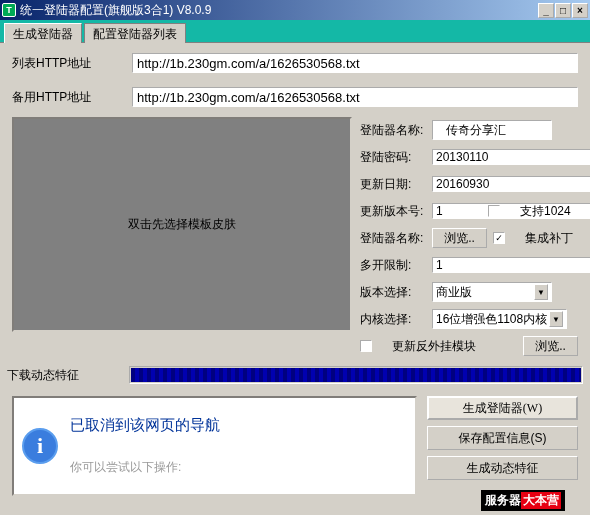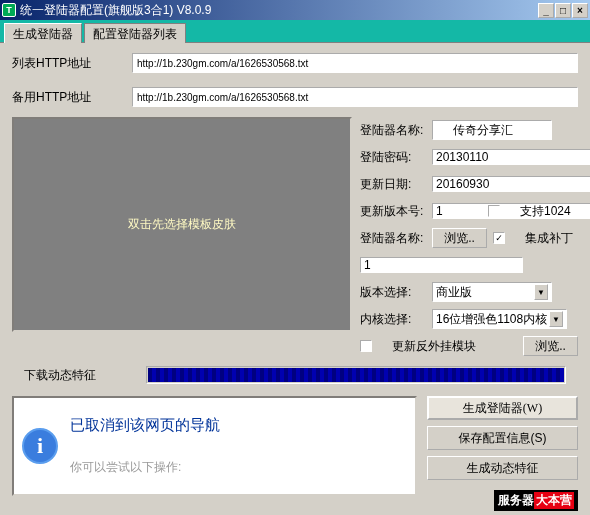--- a/index.html
+++ b/index.html
@@ -12,54 +12,54 @@
 .titlebar-btn { width: 16px; height: 15px; background: #d4d0c8; border: 1px outset #fff; display: flex; align-items: center; justify-content: center; font-family: Arial; font-size: 10px; font-weight: bold; color: #000; }
 
 .tabs { height: 22px; display: flex; background: #14b8a6; padding: 2px 4px 0; }
 .tab { padding: 2px 8px; background: #d4d0c8; border: 1px solid #808080; border-bottom: none; margin-right: 2px; position: relative; }
 .tab.active { background: #d4d0c8; border-top: 1px solid #fff; border-left: 1px solid #fff; top: 1px; }
 .tab.inactive { top: 1px; }
 .tabline { height: 1px; background: #808080; }
 
 .url-row { display: flex; align-items: center; padding: 4px 12px; margin-top: 6px; gap: 40px; }
 .url-label { width: 80px; }
-.url-input { flex: 1; height: 20px; border: 1px inset #fff; background: #fff; padding: 2px 4px; font-size: 10px; }
+.url-input { flex: 1; height: 20px; border: 1px inset #fff; background: #fff; padding: 2px 4px; font-size: 13px; }
 
 .main-area { display: flex; padding: 6px 12px 0; gap: 8px; }
 
-.preview { width: 340px; height: 215px; border: 2px inset #d4d0c8; background: #808080; display: flex; align-items: center; justify-content: center; color: #fef9c3; }
+.preview { width: 340px; height: 215px; border: 2px inset #d4d0c8; background: #808080; display: flex; align-items: center; justify-content: center; color: #000000; }
 
 .settings { flex: 1; }
 .srow { display: flex; align-items: center; height: 26px; margin-bottom: 1px; }
 .slabel { width: 72px; }
-.sinput { width: 120px; height: 20px; border: 1px inset #fff; background: #fff; padding: 0 20px; }
+.sinput { width: 120px; height: 20px; border: 1px inset #fff; background: #fff; padding: 0 13px; }
 .spinner { width: 110px; height: 16px; display: flex; }
 .spinner input { flex: 1; border: 1px inset #fff; padding: 0 3px; background: #fff; font-size: 12px; }
 .sselect { width: 120px; height: 20px; border: 1px inset #fff; background: #fff; padding: 0 3px; display: flex; align-items: center; }
 .sselect.wide { width: 135px; }
 .sselect .ddbtn { margin-left: auto; width: 14px; height: 16px; border: 1px outset #fff; background: #d4d0c8; font-size: 8px; display: flex; align-items: center; justify-content: center; }
 .sbtn { height: 20px; padding: 0 6px; border: 1px outset #fff; background: #d4d0c8; margin-left: 4px; }
 .chk { display: flex; align-items: center; gap: 20px; margin-left: 6px; }
 .chk .box { width: 12px; height: 12px; border: 1px inset #fff; background: #fff; display: flex; align-items: center; justify-content: center; font-size: 9px; }
 
-.featrow { display: flex; align-items: center; padding: 6px 24px; gap: 44px; }
+.featrow { display: flex; align-items: center; padding: 6px 7px; gap: 44px; }
 .progress { flex: 1; height: 18px; border: 1px inset #fff; background: #d4d0c8; display: flex; gap: 1px; padding: 1px; margin-left: 6px; overflow: hidden; }
 .progress div { flex: 1; background: repeating-linear-gradient(90deg, #000080 0, #000080 4px, #0000b0 4px, #0000b0 8px); }
 
 .bottom { display: flex; padding: 6px 12px; gap: 10px; }
 .msgpane { width: 405px; height: 100px; border: 2px inset #d4d0c8; background: #fff; display: flex; align-items: center; padding: 8px; gap: 12px; overflow: hidden; }
 .info-icon { width: 36px; height: 36px; border-radius: 50%; background: #3a7dde; border: 2px solid #5a9dee; display: flex; align-items: center; justify-content: center; color: #fff; font-size: 22px; font-weight: bold; font-family: Georgia; flex-shrink: 0; }
 .msgtext { font-size: 15px; color: #003399; font-family: "Microsoft YaHei"; }
 .msgsub { color: #999; margin-top: 24px; font-size: 12px; }
 
 .btncol { flex: 1; display: flex; flex-direction: column; gap: 6px; }
 .bigbtn { height: 24px; border: 1px outset #fff; background: #d4d0c8; }
 .bigbtn.primary { background: #e8e4dc; border: 2px outset #fff; font-family: "Microsoft YaHei"; }
 
-.footer-ad { position: absolute; bottom: 4px; right: 12px; background: #000; color: #fff; padding: 2px 4px; font-size: 14px; font-weight: bold; display: flex; }
+.footer-ad { position: absolute; bottom: 4px; right: 25px; background: #000; color: #fff; padding: 2px 4px; font-size: 14px; font-weight: bold; display: flex; }
 .footer-ad .red { background: #e60012; color: #fff; padding: 0 2px; }
 </style>
 </head>
 <body>
 
 <div class="titlebar">
   <div class="icon">T</div>
   <div class="titlebar-text">统一登陆器配置(旗舰版3合1) V8.0.9</div>
   <div class="titlebar-btns">
     <div class="titlebar-btn">_</div>
@@ -116,20 +116,21 @@
     </div>
     <div class="srow">
       <span class="slabel">登陆器名称:</span>
       <button class="sbtn" style="width:55px;margin-left:0">浏览..</button>
       <div class="chk">
           <div class="box">✓</div>
           <span>集成补丁</span>
         </div>
     </div>
     <div class="srow">
+      <span class="slabel">多开限制:</span>
       <div class="spinner" style="width:50px">
           <input value="1" style="">
         </div>
     </div>
     <div class="srow">
       <span class="slabel">版本选择:</span>
       <div class="sselect">
           <span>商业版</span>
           <div class="ddbtn">▼</div>
         </div>

